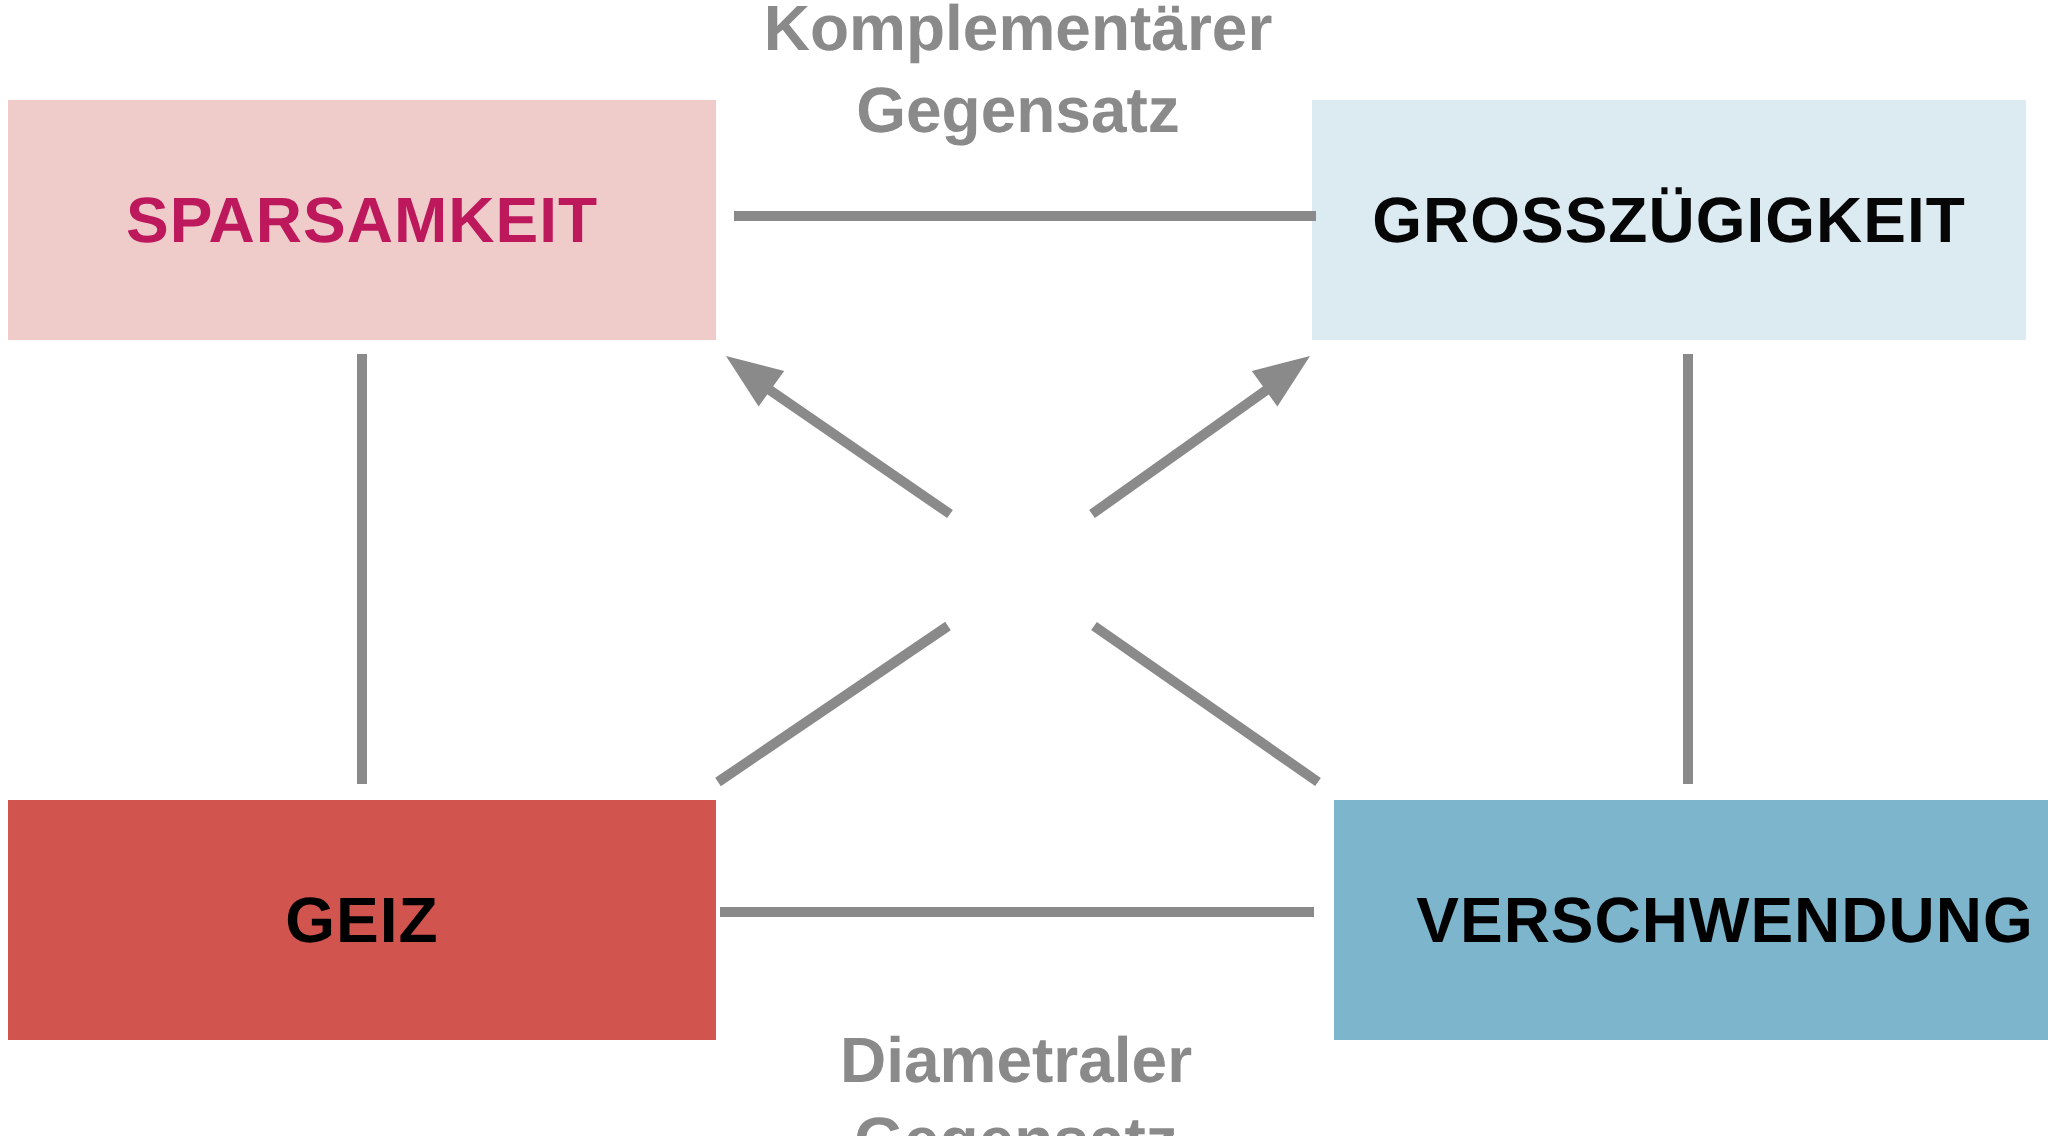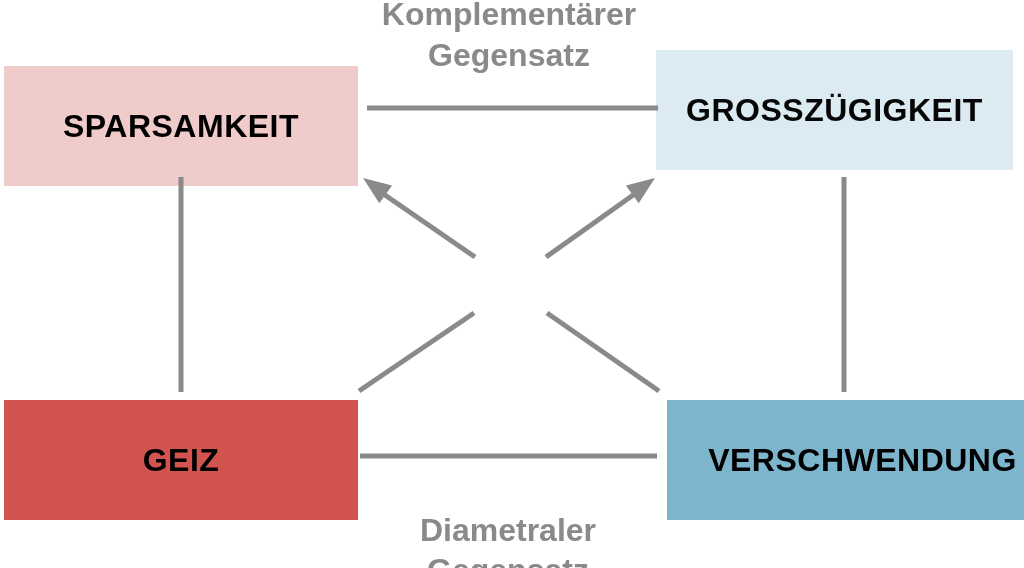--- a/index.html
+++ b/index.html
@@ -46,21 +46,21 @@
     width: 1024px;
     height: 568px;
     pointer-events: none;
   }
 </style>
 </head>
 <body>
 
 <div class="canvas">
 
-  <div class="node node-sparsamkeit" style="background: rgb(239, 203, 201); color: #000000; margin-top: 16px;">
+  <div class="node node-sparsamkeit" style="background: rgb(239, 203, 201); color: #be185d;">
     <span>SPARSAMKEIT</span>
   </div>
 
   <div class="node node-grosszuegigkeit" style="background: rgb(220, 235, 242); color: rgb(6, 6, 6);">
     <span>GROSSZÜGIGKEIT</span>
   </div>
 
   <div class="node node-geiz" style="background: rgb(210, 84, 78); color: #000000;">
     <span>GEIZ</span>
   </div>

